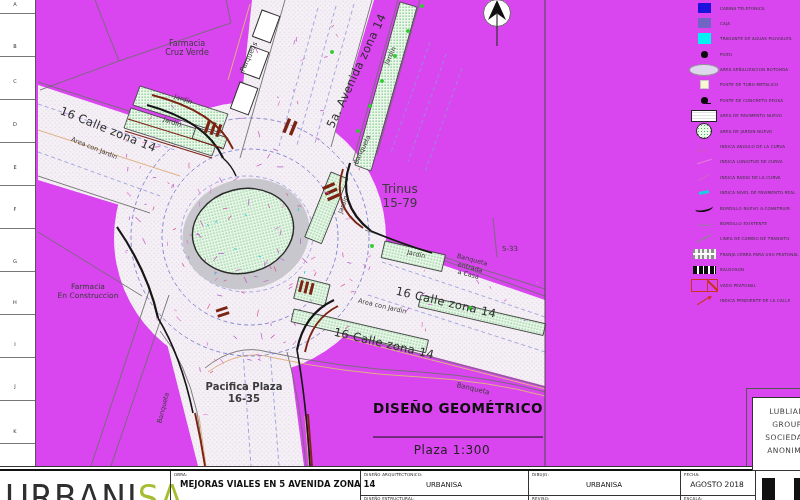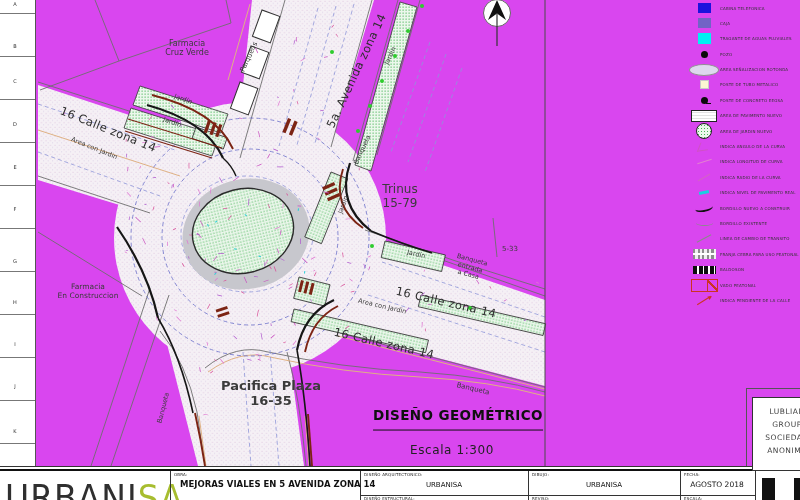--- a/index.html
+++ b/index.html
@@ -13,21 +13,21 @@
               border-right:1px solid #555;z-index:3}
   .grid-letter{position:absolute;left:0;width:30px;text-align:center;font-size:5px;color:#333}
   .grid-tick{position:absolute;left:0;width:35px;height:1px;background:#777}
 
   
   .labels{position:absolute;left:0;top:0;width:800px;height:466px;z-index:2;pointer-events:none}
   .lbl{position:absolute;color:#3b3b3b;white-space:pre-line;text-align:center;line-height:1.18;
        transform-origin:center}
   .lbl-big{font-size:11.5px;color:#2e2e2e;letter-spacing:.4px;white-space:nowrap}
   .plan-title{font-size:13.5px;font-weight:bold;color:#101010;border-bottom:1.6px solid #101010;
-              padding-bottom:6px;letter-spacing:.4px;white-space:nowrap}
+              padding-bottom:20px;letter-spacing:.4px;white-space:nowrap}
   .plan-scale{font-size:12px;color:#222;letter-spacing:.6px;white-space:nowrap}
 
   
   .legend{position:absolute;left:688px;top:3px;width:112px;z-index:3}
   .leg-row{height:10px;margin-bottom:5.4px;display:flex;align-items:center}
   .leg-swatch{width:32px;flex:none;display:flex;justify-content:center;align-items:center}
   .leg-label{font-size:4px;color:#333;letter-spacing:.2px;white-space:nowrap}
   .sw{display:inline-block}
   .sw-cabina{width:13px;height:10px;background:#1c12dd}
   .sw-caja{width:13px;height:10px;background:#7263c6}
@@ -440,25 +440,25 @@
 15-79</div>
     <div class="lbl" style="left:510px;top:249px;font-size:7px;transform:translate(-50%,-50%)">5-33</div>
     <div class="lbl" style="left:416px;top:255px;font-size:6.5px;transform:translate(-50%,-50%) rotate(13deg)">Jardín</div>
     <div class="lbl" style="left:470px;top:268px;font-size:6.5px;transform:translate(-50%,-50%) rotate(15deg)">Banqueta
 entrada
 a Casa</div>
     <div class="lbl lbl-big" style="left:446px;top:303px;transform:translate(-50%,-50%) rotate(13deg)">16 Calle zona 14</div>
     <div class="lbl" style="left:382px;top:307px;font-size:6.5px;transform:translate(-50%,-50%) rotate(13deg);white-space:nowrap">Area con Jardin</div>
     <div class="lbl lbl-big" style="left:384px;top:344px;transform:translate(-50%,-50%) rotate(13deg)">16 Calle zona 14</div>
     <div class="lbl" style="left:473px;top:389px;font-size:7px;transform:translate(-50%,-50%) rotate(13deg)">Banqueta</div>
-    <div class="lbl" style="left:271px;top:393px;font-size:13px;font-weight:bold;transform:translate(-50%,-50%)">Pacifica Plaza
+    <div class="lbl" style="left:244px;top:393px;font-size:10px;font-weight:bold;transform:translate(-50%,-50%)">Pacifica Plaza
 16-35</div>
     <div class="lbl" style="left:164px;top:408px;font-size:6.5px;transform:translate(-50%,-50%) rotate(-76deg)">Banqueta</div>
     <div class="lbl plan-title" style="left:458px;top:419px;transform:translate(-50%,-50%)">DISEÑO GEOMÉTRICO</div>
-    <div class="lbl plan-scale" style="left:452px;top:450px;transform:translate(-50%,-50%)">Escala  1:300</div>
+    <div class="lbl plan-scale" style="left:452px;top:450px;transform:translate(-50%,-50%)">Plaza  1:300</div>
   </div>
 
   <div class="legend" id="legend">
       <div class="leg-row">
         <div class="leg-swatch">
           <span class="sw sw-cabina"></span>
         </div>
         <span class="leg-label">CABINA TELEFONICA</span>
       </div>
       <div class="leg-row">

